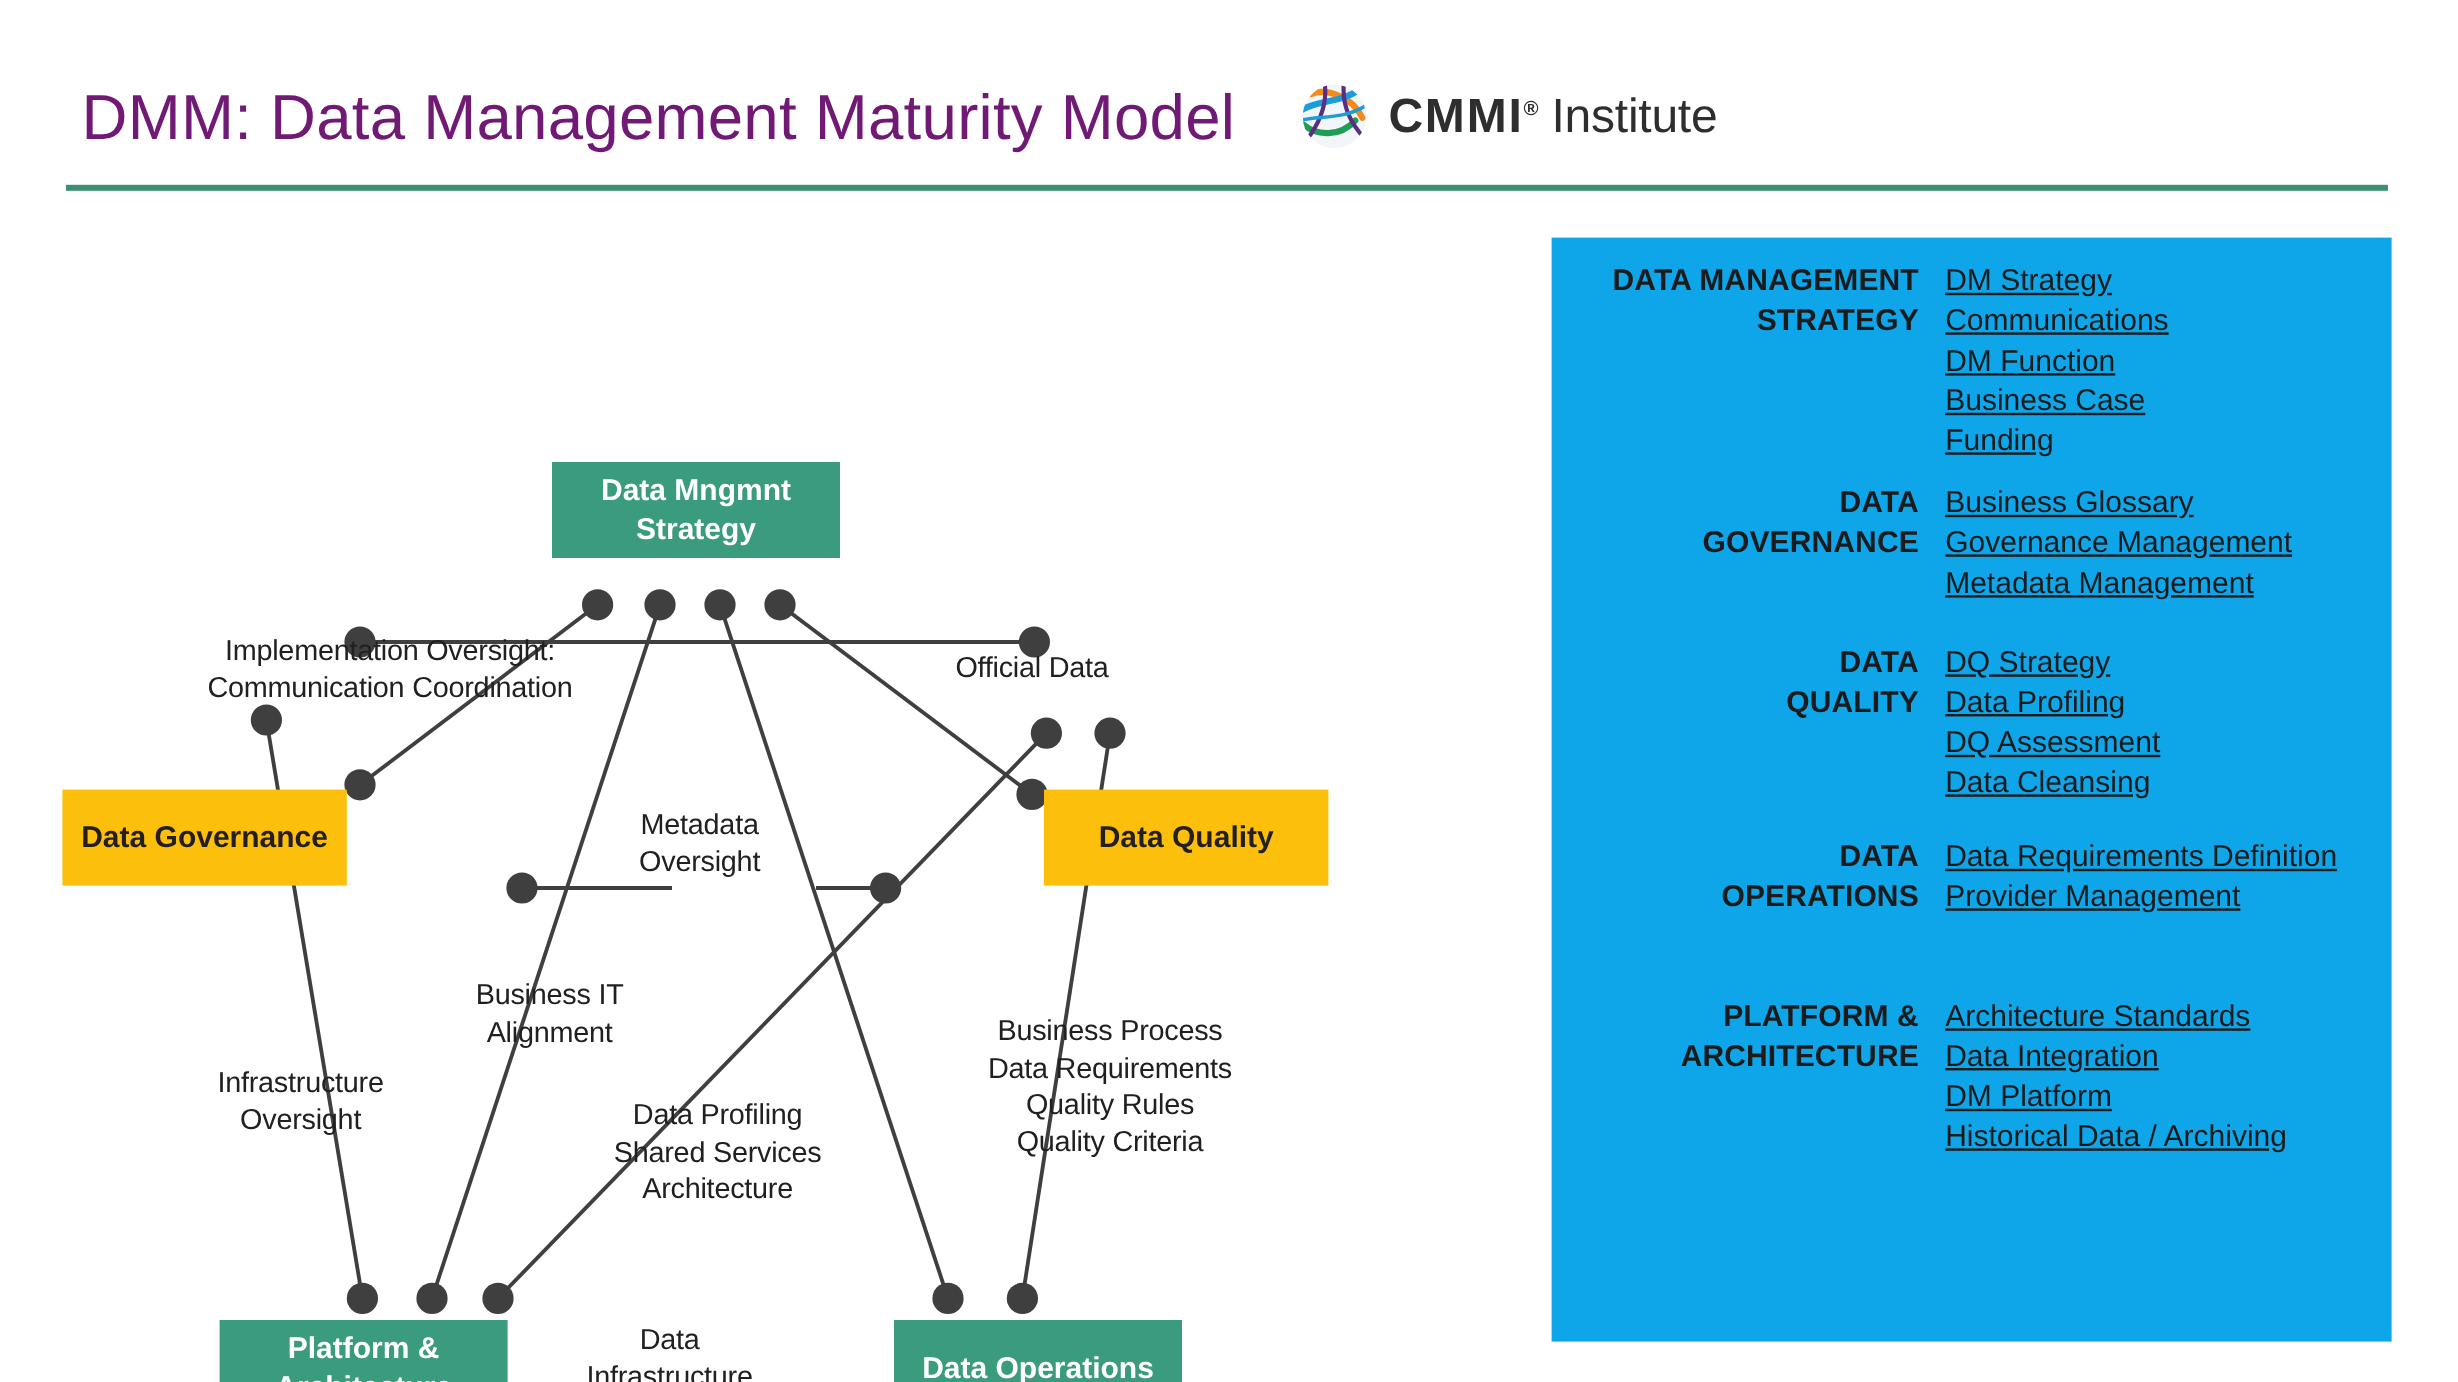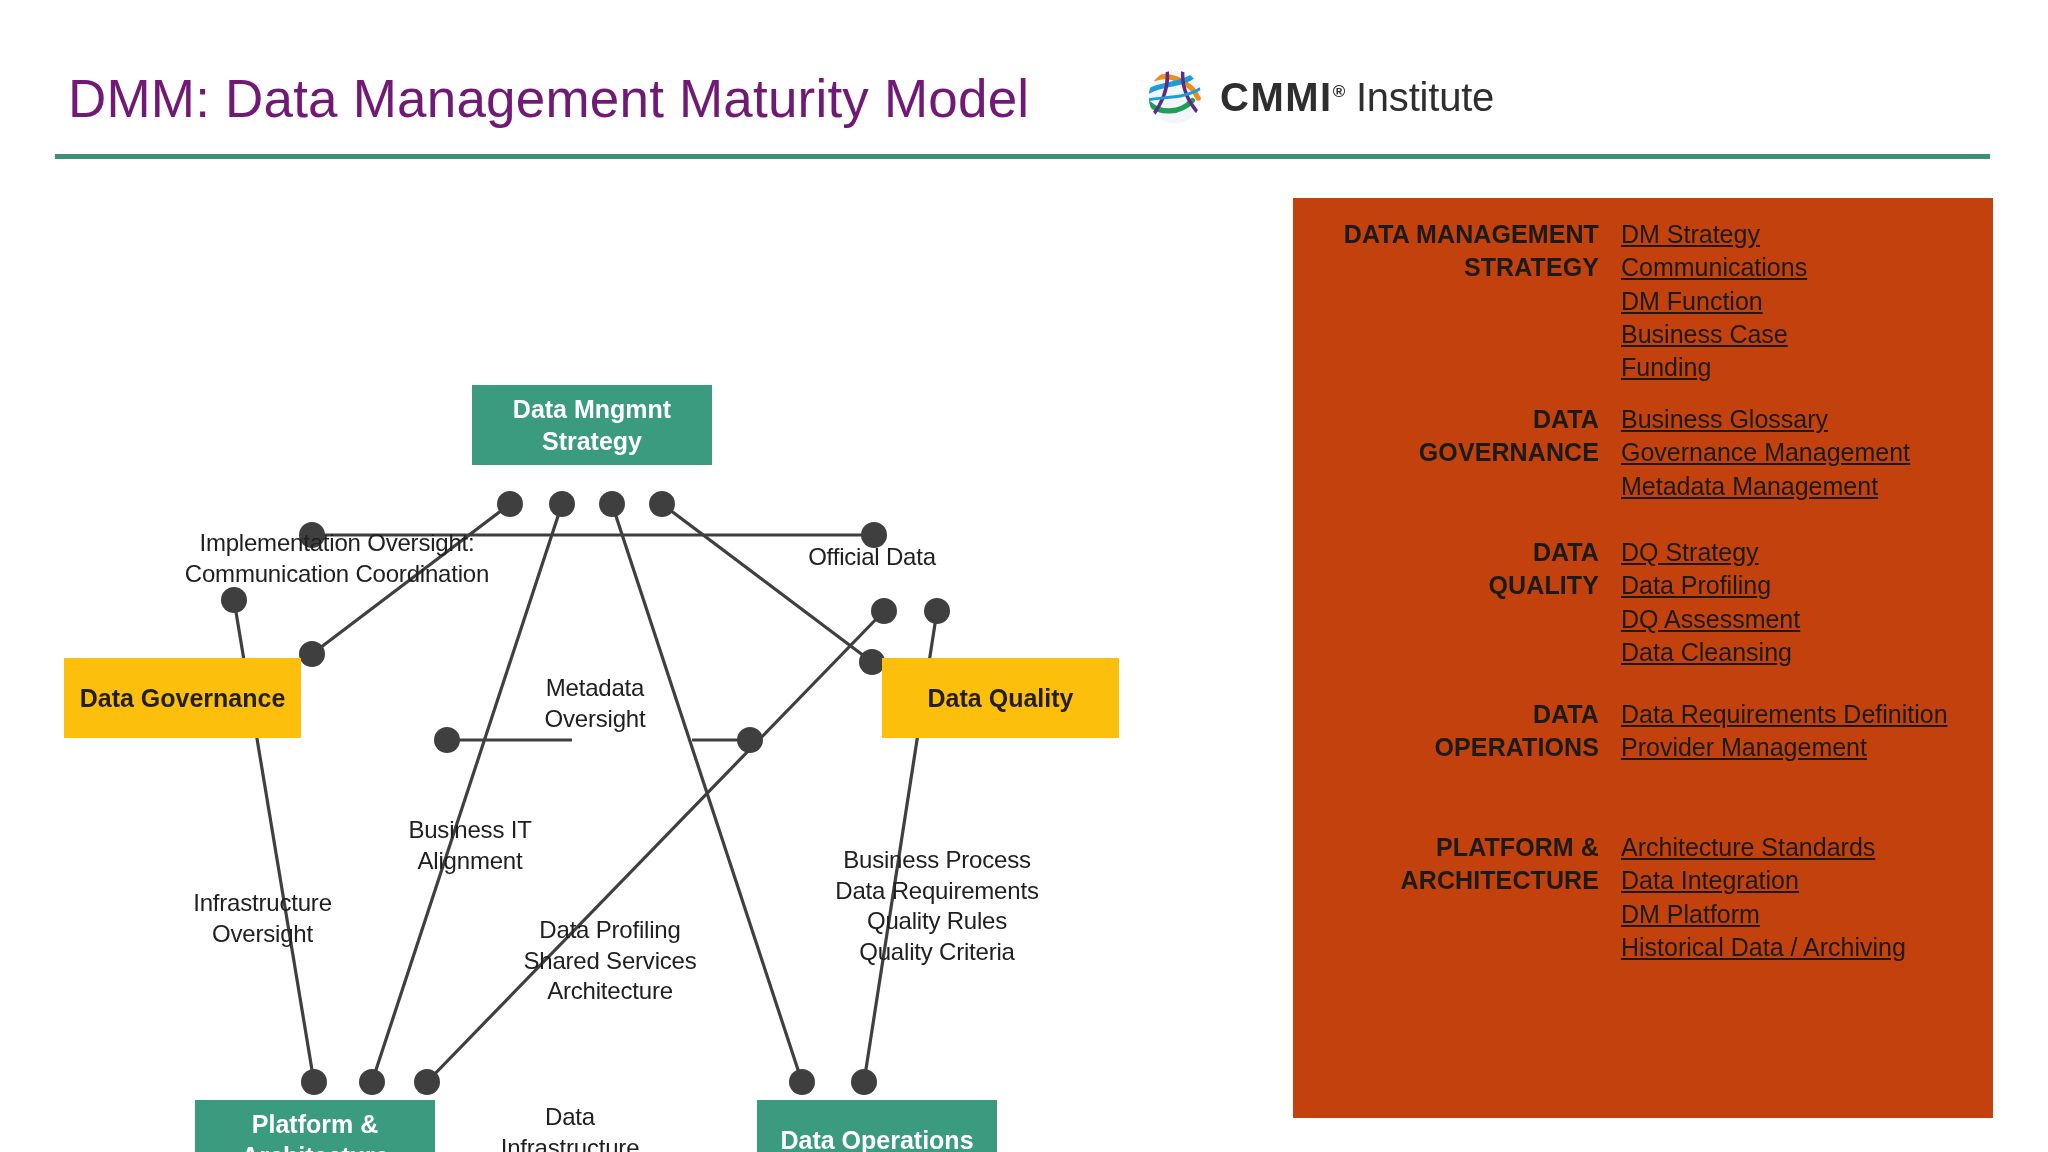--- a/index.html
+++ b/index.html
@@ -29,21 +29,21 @@
     top: 68px;
     font-size: 53px;
     font-weight: 400;
     color: #701a75;
     letter-spacing: 0.2px;
     white-space: nowrap;
     font-family: "Liberation Sans", sans-serif;
   }
   #brand-lockup {
     position: absolute;
-    left: 1146px;
+    left: 1083px;
     top: 68px;
     display: flex;
     align-items: center;
     gap: 16px;
   }
   #cmmi-globe-icon {
     width: 58px;
     height: 58px;
     display: block;
   }
@@ -70,21 +70,21 @@
     left: 55px;
     top: 154px;
     width: 1935px;
     height: 5px;
     background: #3d8f74;
   }
 
   
   #diagram {
     position: absolute;
-    left: 12px;
+    left: 0;
     top: 170px;
     width: 1280px;
     height: 982px;
   }
   #diagram-svg {
     position: absolute;
     left: 0; top: 0;
     width: 1280px;
     height: 982px;
   }
@@ -119,21 +119,21 @@
     letter-spacing: -0.2px;
   }
 
   
   #side-panel {
     position: absolute;
     left: 1293px;
     top: 198px;
     width: 700px;
     height: 920px;
-    background: #c2410c;
+    background: #0ea5e9;
   }
   .panel-row {
     position: absolute;
     left: 0;
     width: 700px;
     display: flex;
     align-items: flex-start;
   }
   .panel-cat {
     width: 306px;

